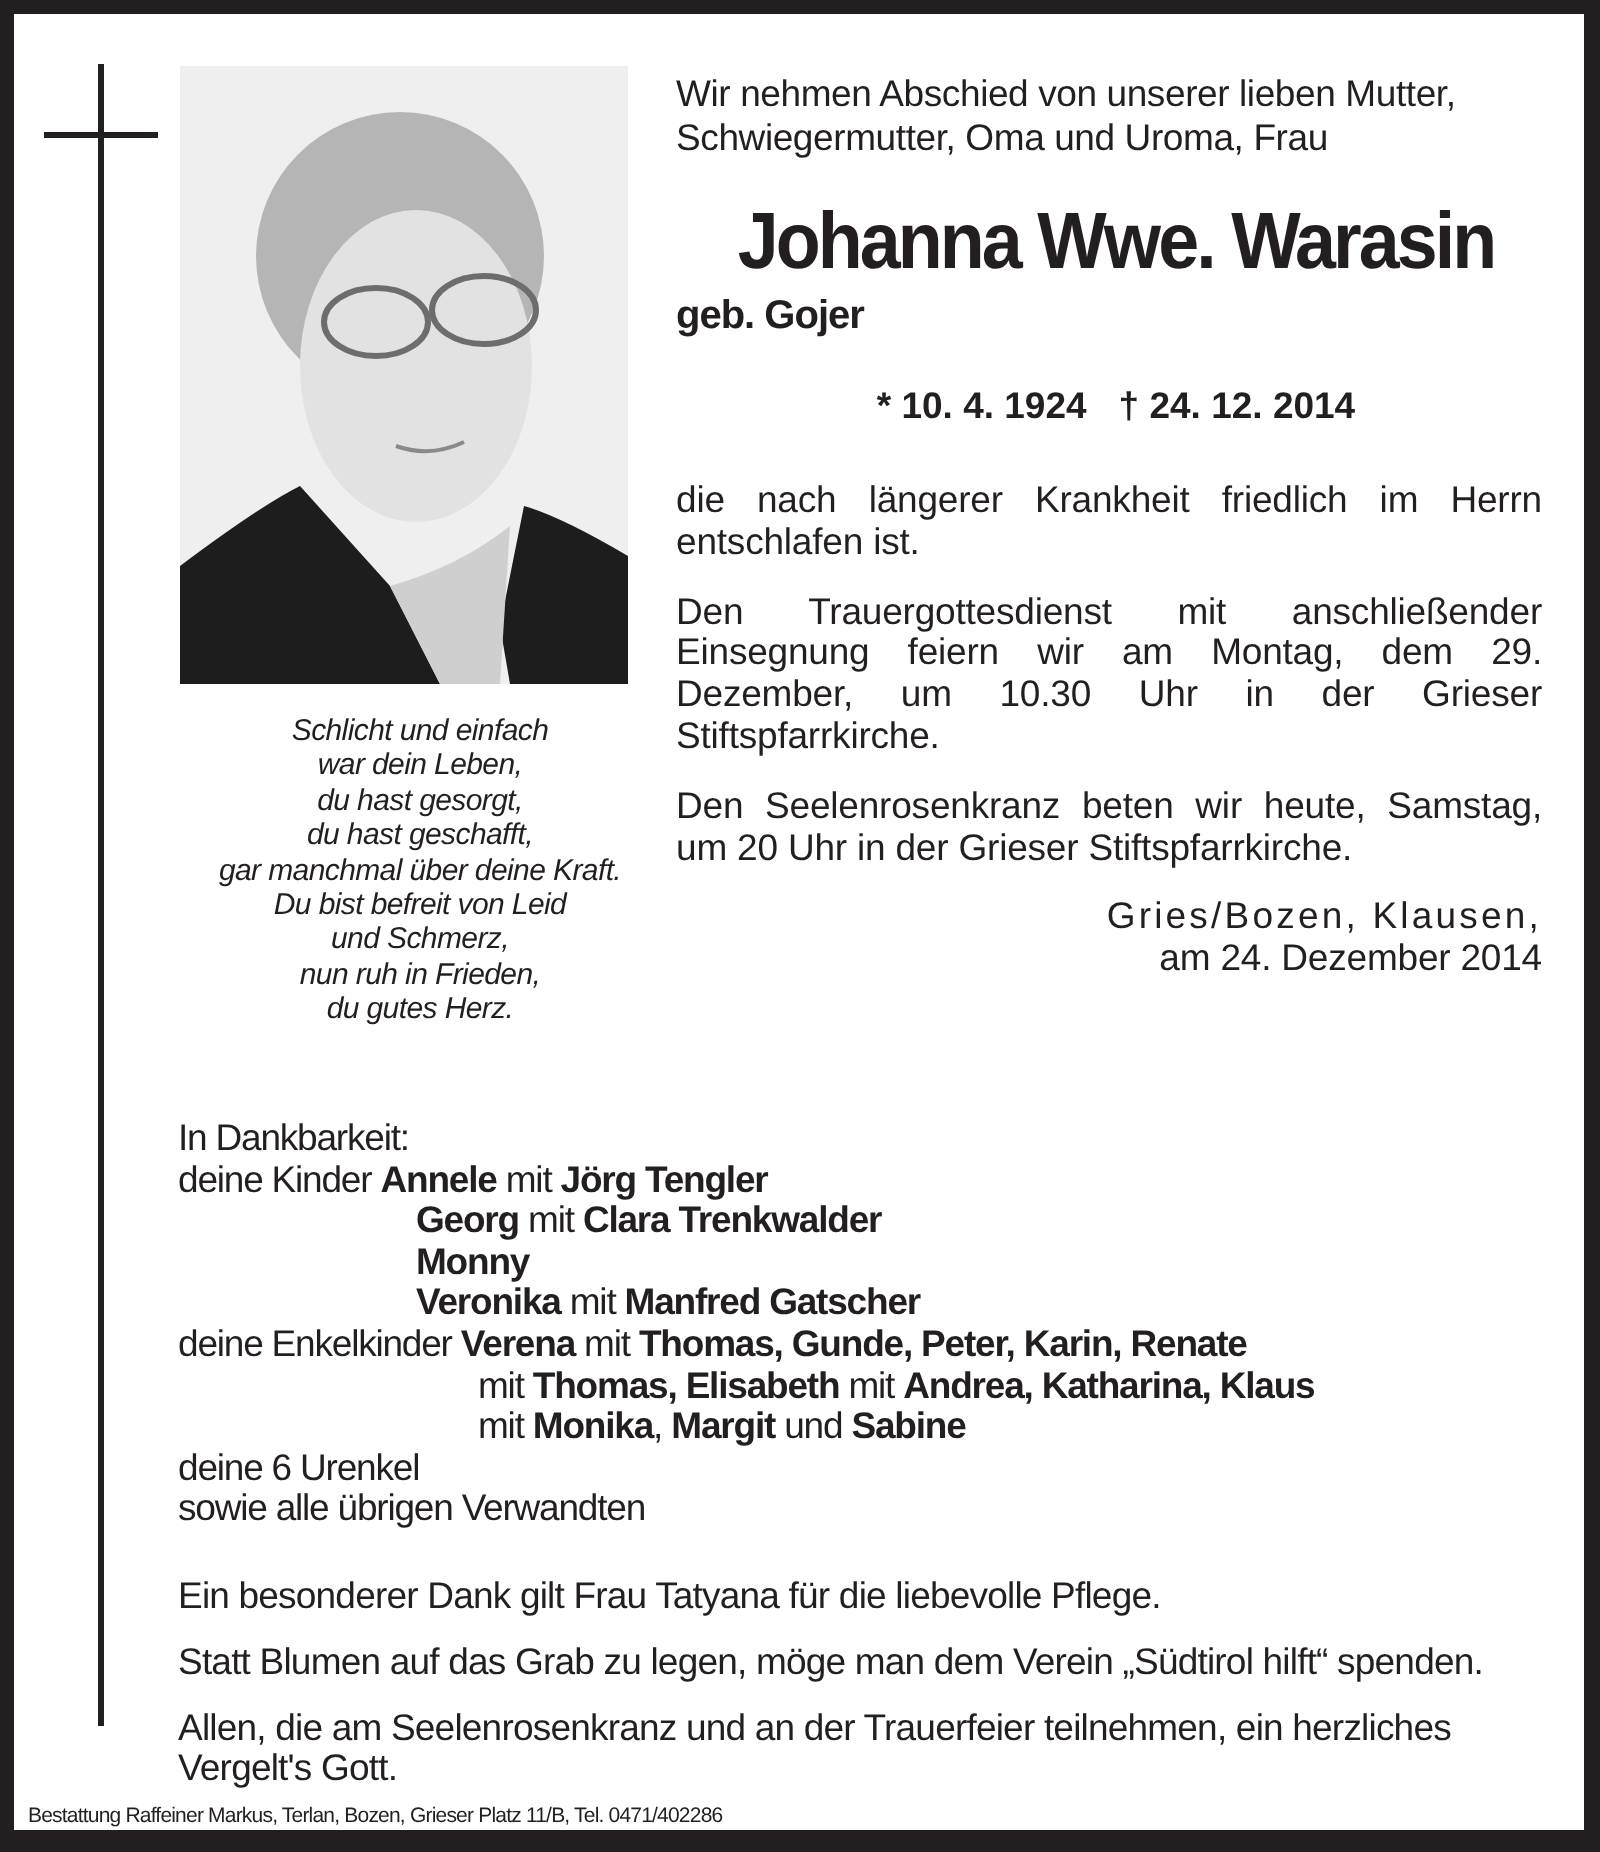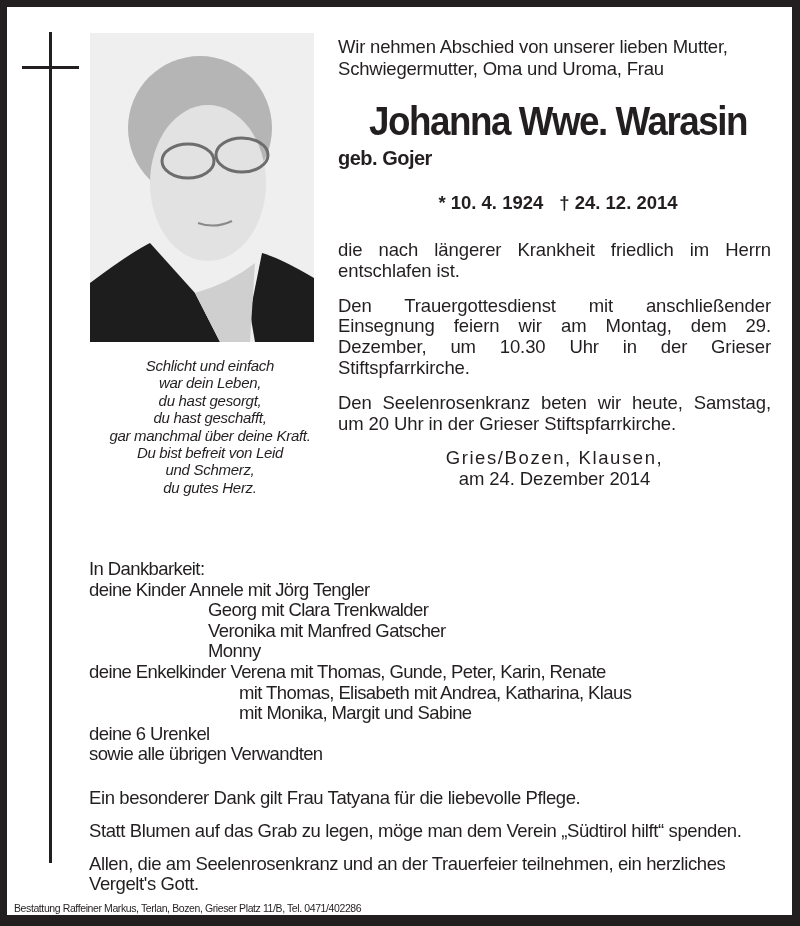--- a/index.html
+++ b/index.html
@@ -9,25 +9,25 @@
   .cross-h { position:absolute; left:22px; top:66px; width:57px; height:3px; background:#231f20; }
   .photo { position:absolute; left:90px; top:33px; width:224px; height:309px; background:#eeeeee; overflow:hidden; }
   .poem { position:absolute; left:80px; top:357px; width:260px; text-align:center; font-style:italic; font-size:15px; line-height:17.4px; letter-spacing:-0.3px; }
   .intro { position:absolute; left:338px; top:36px; width:440px; font-size:18.5px; line-height:21.5px; letter-spacing:-0.2px; }
   .name { position:absolute; left:338px; top:98px; width:440px; text-align:center; font-weight:bold; font-size:40px; line-height:46px; letter-spacing:-1.6px; transform:scaleX(0.92); transform-origin:center; }
   .maiden { position:absolute; left:338px; top:146px; width:440px; text-align:left; font-weight:bold; font-size:20px; line-height:24px; letter-spacing:-0.5px; }
   .dates { position:absolute; left:338px; top:192px; width:440px; text-align:center; font-weight:bold; font-size:18.5px; line-height:22px; }
   .dates span { margin:0 8px; }
   .body-text { position:absolute; left:338px; top:240px; width:433px; font-size:18.5px; line-height:20.8px; letter-spacing:-0.1px; }
   .body-text p { margin:0 0 14px 0; text-align:justify; }
-  .body-text p.last { text-align:center; }
+  .body-text p.last { text-align:right; }
   .body-text .place { letter-spacing:1.6px; }
   .thanks { position:absolute; left:89px; top:559px; font-size:18.5px; line-height:20.6px; letter-spacing:-0.6px; white-space:nowrap; }
   .thanks .row { height:20.6px; }
-  .thanks b { font-weight:normal; }
+  .thanks b { font-weight:bold; }
   .thanks .ind1 { padding-left:119px; }
   .thanks .ind2 { padding-left:150px; }
   .closing { position:absolute; left:89px; top:776px; width:690px; font-size:18.5px; line-height:20.8px; letter-spacing:-0.4px; }
   .closing p { margin:12px 0 8px 0; }
   .footer { position:absolute; left:14px; top:902px; font-size:10.5px; line-height:12px; letter-spacing:-0.4px; white-space:nowrap; }
 </style>
 </head>
 <body>
 
 <div class="card"></div>
@@ -55,20 +55,21 @@
 </div>
 
 <div class="poem">
   <div>Schlicht und einfach</div>
   <div>war dein Leben,</div>
   <div>du hast gesorgt,</div>
   <div>du hast geschafft,</div>
   <div>gar manchmal über deine Kraft.</div>
   <div>Du bist befreit von Leid</div>
   <div>und Schmerz,</div>
+  <div>nun ruh in Frieden,</div>
   <div>du gutes Herz.</div>
 </div>
 
 <div class="intro">
   <div>Wir nehmen Abschied von unserer lieben Mutter,</div>
   <div>Schwiegermutter, Oma und Uroma, Frau</div>
 </div>
 
 <div class="name">Johanna Wwe. Warasin</div>
 <div class="maiden">geb. Gojer</div>
@@ -88,24 +89,24 @@
 
 <div class="thanks">
   <div class="row">In Dankbarkeit:</div>
   <div class="row">
     <span>deine Kinder</span> <b>Annele</b><span> mit </span><b>Jörg Tengler</b>
   </div>
   <div class="row ind1">
     <b>Georg</b><span> mit </span><b>Clara Trenkwalder</b>
   </div>
   <div class="row ind1">
-    <b>Veronika</b><span> mit </span><b>Manfred Gatscher</b>
+    <b>Monny</b>
   </div>
   <div class="row ind1">
-    <b>Monny</b>
+    <b>Veronika</b><span> mit </span><b>Manfred Gatscher</b>
   </div>
   <div class="row">
     <span>deine Enkelkinder</span> <b>Verena</b><span> mit </span><b>Thomas, Gunde, Peter, Karin, Renate</b>
   </div>
   <div class="row ind2">
     <span>mit </span><b>Thomas, Elisabeth</b><span> mit </span><b>Andrea, Katharina, Klaus</b>
   </div>
   <div class="row ind2">
     <span>mit </span><b>Monika</b><span>, </span><b>Margit</b><span> und </span><b>Sabine</b>
   </div>

